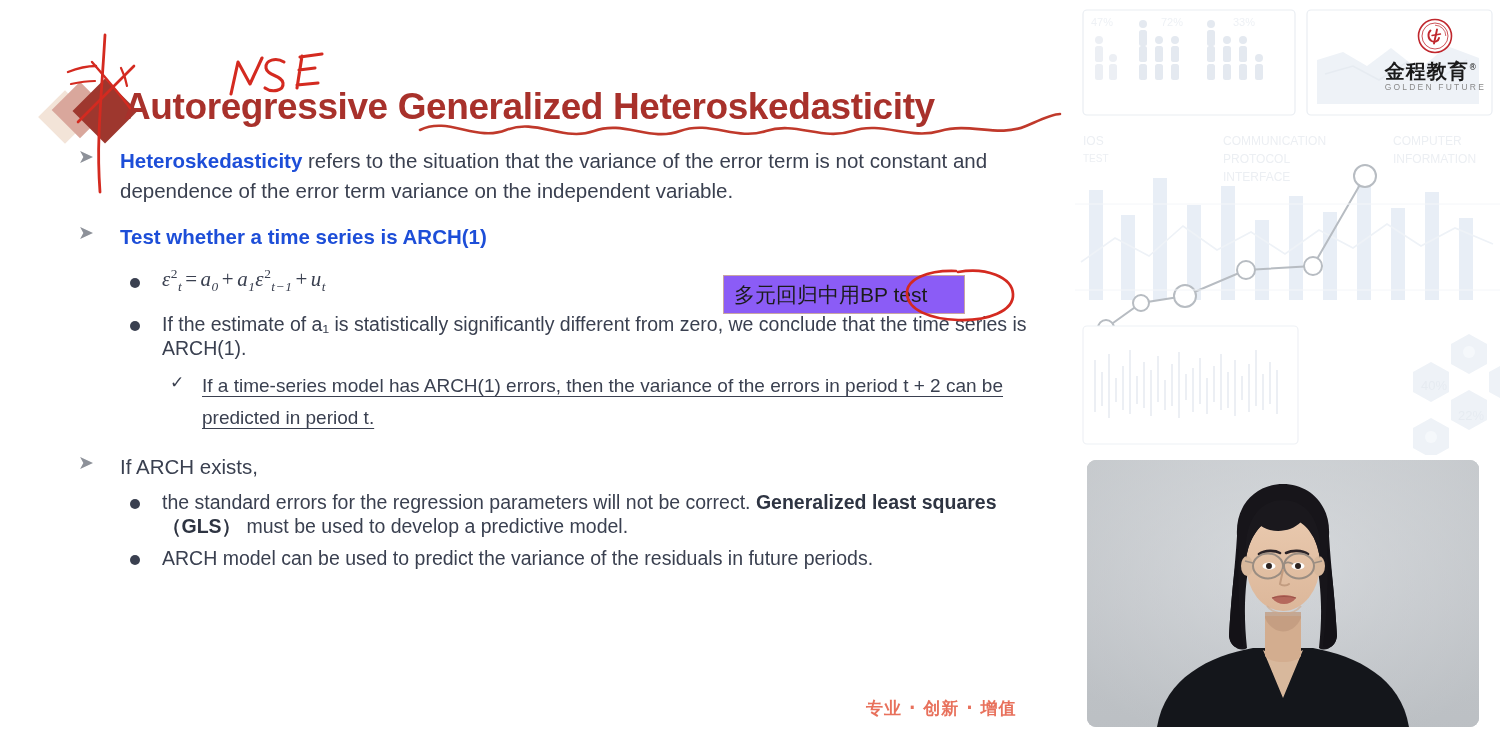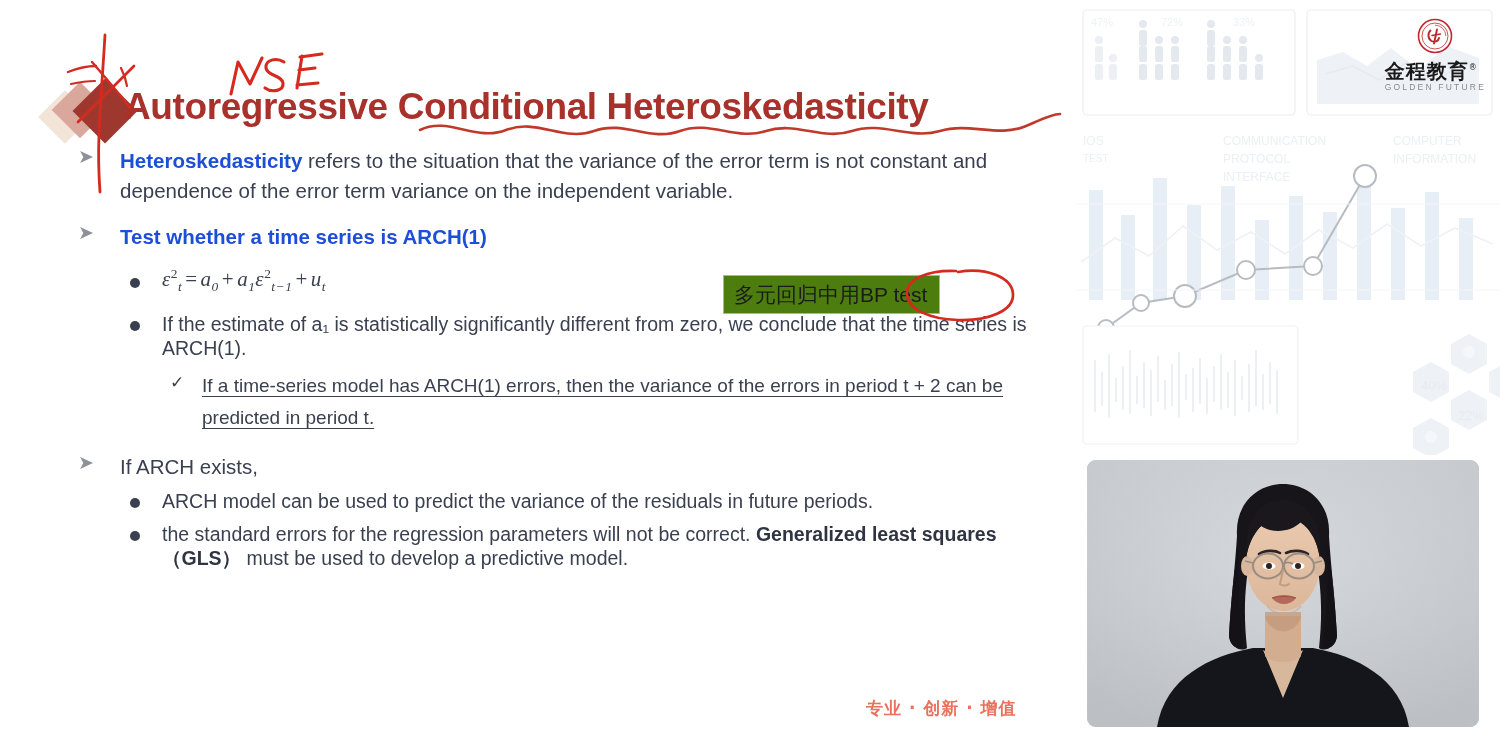--- a/index.html
+++ b/index.html
@@ -102,23 +102,23 @@
     letter-spacing: 0.5px;
   }
   .equation sub { font-size: 0.64em; font-style: italic; }
   .equation sup { font-size: 0.64em; font-style: normal; }
   .equation .op { font-style: normal; padding: 0 3px; }
 
   
   .cn-box {
     position: absolute;
     left: 723px; top: 275px;
-    width: 217px; height: 39px;
+    width: 242px; height: 39px;
     border: 1.5px solid #c8a5a3;
-    background: #4d7c0f;
+    background: #8b5cf6;
     display: flex; align-items: center;
     padding-left: 10px;
     font-size: 21px;
     color: #1b1b1b;
     font-family: "DejaVu Sans", sans-serif;
     white-space: nowrap;
     z-index: 6;
   }
   .cn-box .en { font-family: "Liberation Sans", sans-serif; }
 
@@ -187,21 +187,21 @@
 <div id="screen">
 
   <div id="slide">
 
     <div class="diamond-cluster">
       <div class="diamond dia-a"></div>
       <div class="diamond dia-b"></div>
       <div class="diamond dia-c"></div>
     </div>
 
-    <div class="slide-title">Autoregressive Conditional Heteroskedasticity</div>
+    <div class="slide-title">Autoregressive Generalized Heteroskedasticity</div>
 
     <svg class="title-wave" viewBox="0 0 648 32">
       <path d="M2,18 C30,4 58,30 88,18 C118,6 146,30 176,19 C206,8 232,30 262,19
                C292,8 318,29 348,19 C378,9 404,29 434,19 C464,9 492,28 522,19
                C552,10 580,26 608,14 C622,8 634,2 642,2" fill="none" stroke="#c0392b" stroke-width="2.6" stroke-linecap="round"></path>
     </svg>
 
     <svg class="ink-layer" viewBox="0 0 1075 750">
 
       <path d="M105,35 C103,70 100,105 99,135 C98,160 99,178 100,192" fill="none" stroke="#d42a20" stroke-width="2.8" stroke-linecap="round"></path>
@@ -252,30 +252,30 @@
       <div class="lvl3" style="margin-top:10px;">
         <span class="check">✓</span>
         <div class="txt">If a time-series model has ARCH(1) errors, then the variance of the errors in period t + 2 can be predicted in period t.</div>
       </div>
 
       <div class="lvl1" style="margin-top:18px;">
         <span class="arrow">➤</span>
         <div class="txt">If ARCH exists,</div>
       </div>
 
-      <div class="lvl2" style="margin-top:8px;">
-        <span class="dot"></span>
-        <div class="txt">ARCH model can be used to predict the variance of the residuals in future periods.</div>
-      </div>
-
       <div class="lvl2" style="margin-top:9px;">
         <span class="dot"></span>
         <div class="txt">
           <span>the standard errors for the regression parameters will not be correct. </span><b>Generalized least squares （GLS）</b><span> must be used to develop a predictive model.</span>
         </div>
+      </div>
+
+      <div class="lvl2" style="margin-top:8px;">
+        <span class="dot"></span>
+        <div class="txt">ARCH model can be used to predict the variance of the residuals in future periods.</div>
       </div>
 
     </div>
 
     <div class="cn-box">
       <span>多元回归中用</span>
         <span class="en">BP test</span>
     </div>
 
     <svg class="bp-oval" viewBox="0 0 120 58">

